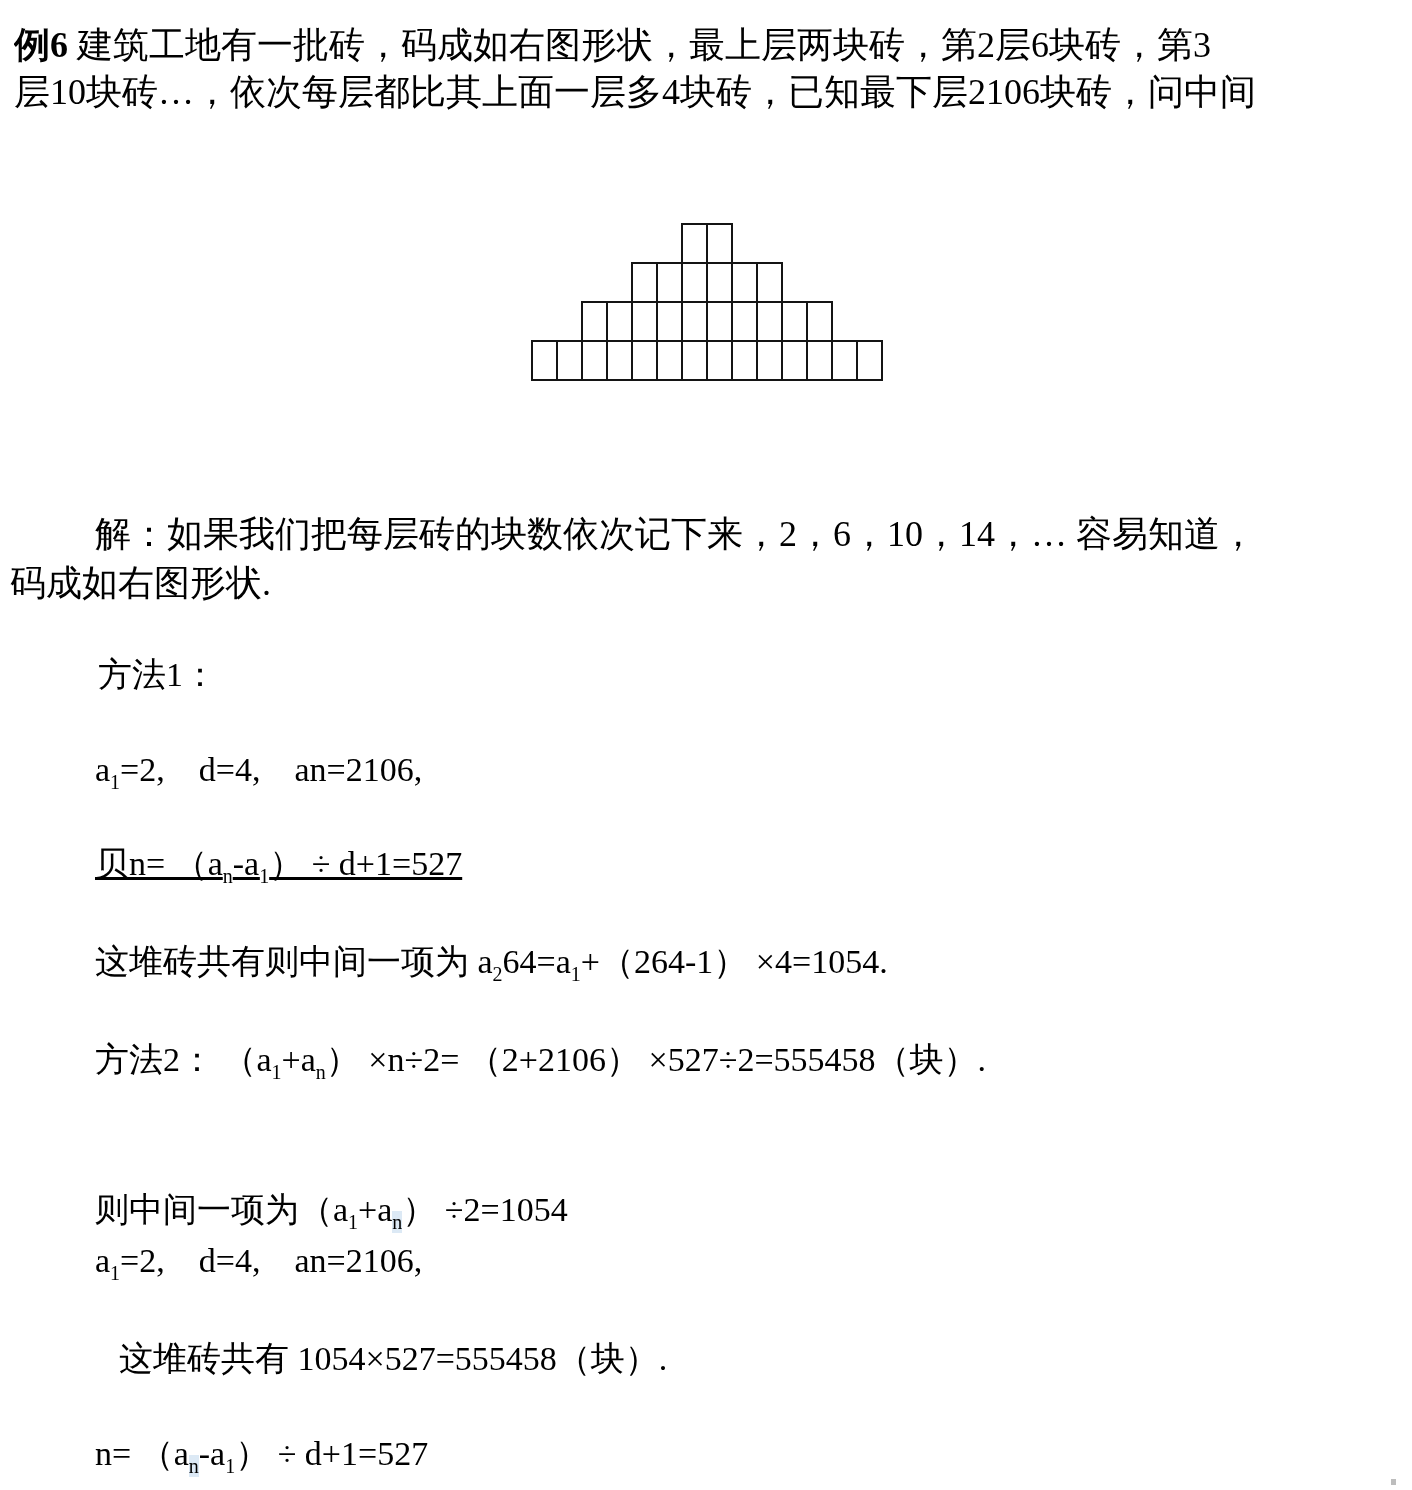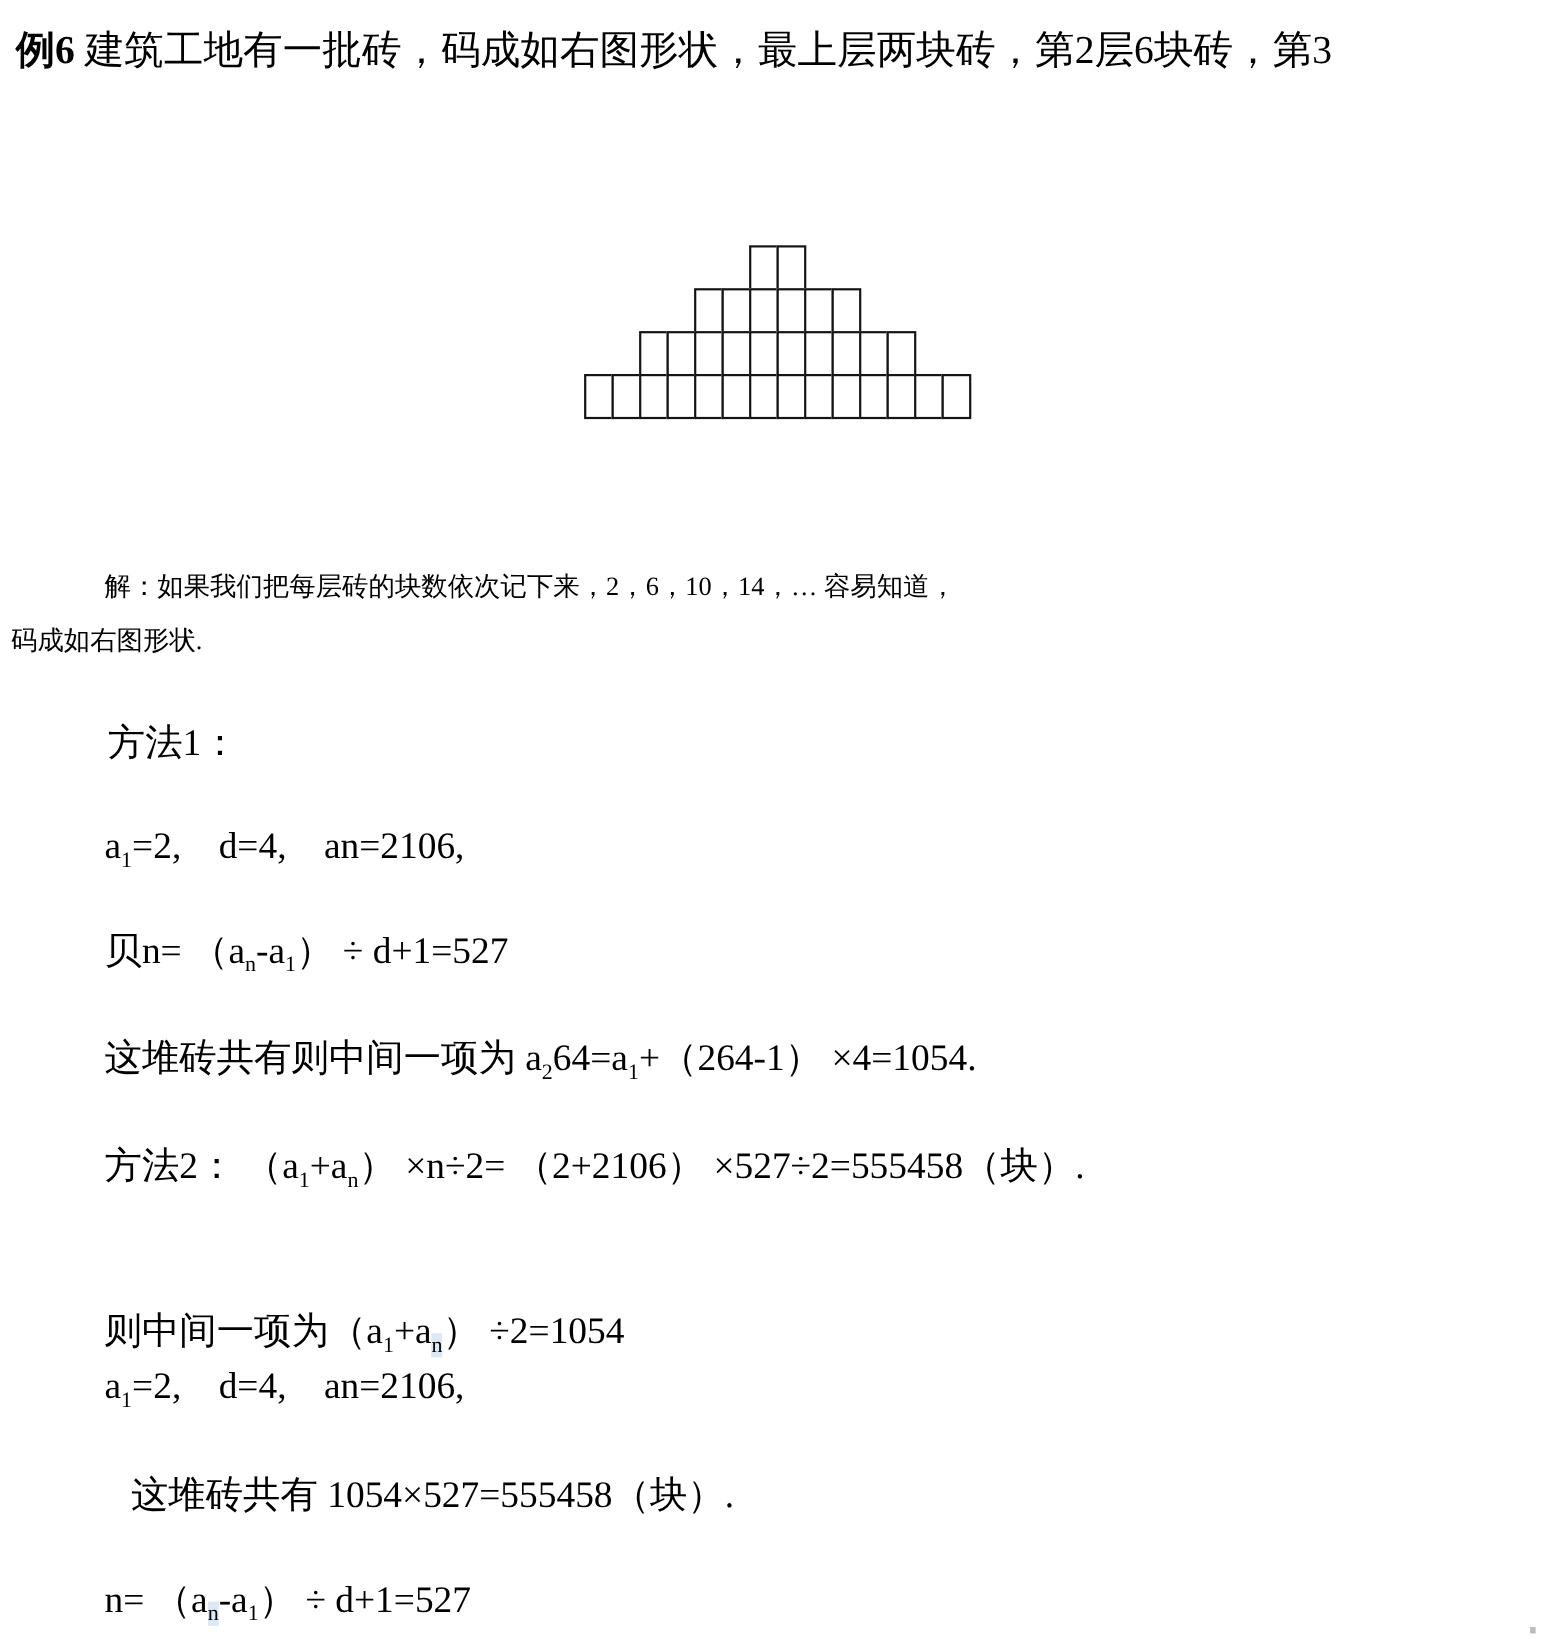--- a/index.html
+++ b/index.html
@@ -18,36 +18,37 @@
 
   
   .diagram { top:223px; left:531px; display:flex; flex-direction:column; align-items:center; }
   .brick-row { display:flex; margin-bottom:-2px; }
   .brick {
     width:27px; height:41px; box-sizing:border-box;
     border:2px solid #141414; background:#ffffff; margin-right:-2px;
   }
 
   
-  .intro { top:510px; left:10px; font-size:24px; line-height:49px; }
+  .intro { top:510px; left:10px; font-size:36px; line-height:49px; }
   .iline { white-space:pre; }
   .indent { padding-left:85px; }
 
   
   .fline { position:absolute; left:95px; font-size:34px; white-space:pre; }
   sub { font-size:20px; line-height:0; }
   .sub-hl { background:#dce9f5; }
 
   .speck { position:absolute; left:1391px; top:1479px; width:5px; height:6px; background:#9a9a9a; opacity:.65; }
 </style>
 </head>
 <body>
 
 <div class="abs problem">
   <div class="pline"><span class="plabel">例6</span><span> 建筑工地有一批砖，码成如右图形状，最上层两块砖，第2层6块砖，第3</span></div>
+  <div class="pline">层10块砖…，依次每层都比其上面一层多4块砖，已知最下层2106块砖，问中间</div>
 </div>
 
 <div class="abs diagram">
     <div class="brick-row">
       <div class="brick"></div>
       <div class="brick"></div>
     </div>
     <div class="brick-row">
       <div class="brick"></div>
       <div class="brick"></div>
@@ -86,21 +87,21 @@
     </div>
   </div>
 
 <div class="abs intro">
   <div class="iline indent">解：如果我们把每层砖的块数依次记下来，2，6，10，14，… 容易知道，</div>
   <div class="iline">码成如右图形状.</div>
 </div>
 
 <div class="fline" style="top:652px; left:98px;">方法1：</div>
 <div class="fline" style="top:751px;">a<sub>1</sub>=2,    d=4,    an=2106,</div>
-<div class="fline" style="top:841px;">贝n= （a<sub>n</sub>-a<sub>1</sub>） ÷ d+1=527</div>
+<div class="fline" style="top:841px;text-decoration:underline;">贝n= （a<sub>n</sub>-a<sub>1</sub>） ÷ d+1=527</div>
 <div class="fline" style="top:939px;">这堆砖共有则中间一项为 a<sub>2</sub>64=a<sub>1</sub>+（264-1） ×4=1054.</div>
 <div class="fline" style="top:1037px;text-align:right;">方法2： （a<sub>1</sub>+a<sub>n</sub>） ×n÷2= （2+2106） ×527÷2=555458（块）.</div>
 <div class="fline" style="top:1187px;">则中间一项为（a<sub>1</sub>+a<sub class="sub-hl">n</sub>） ÷2=1054</div>
 <div class="fline" style="top:1242px;">a<sub>1</sub>=2,    d=4,    an=2106,</div>
 <div class="fline" style="top:1336px;margin-left:24px;">这堆砖共有 1054×527=555458（块）.</div>
 <div class="fline" style="top:1431px;">n= （a<sub class="sub-hl">n</sub>-a<sub>1</sub>） ÷ d+1=527</div>
 
 <div class="speck"></div>
 
 </body></html>

